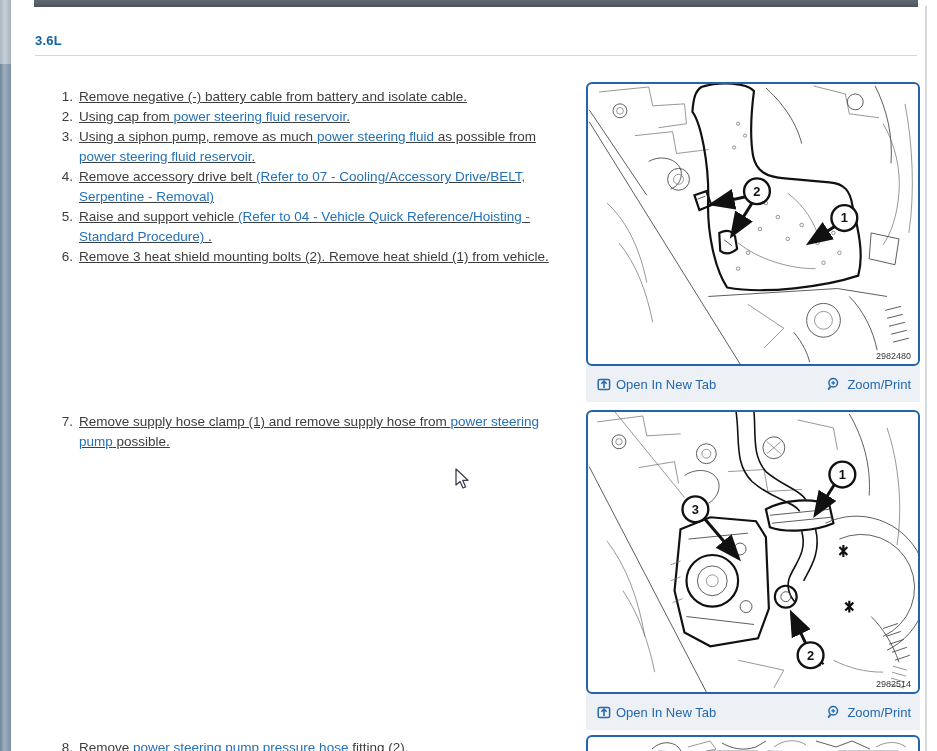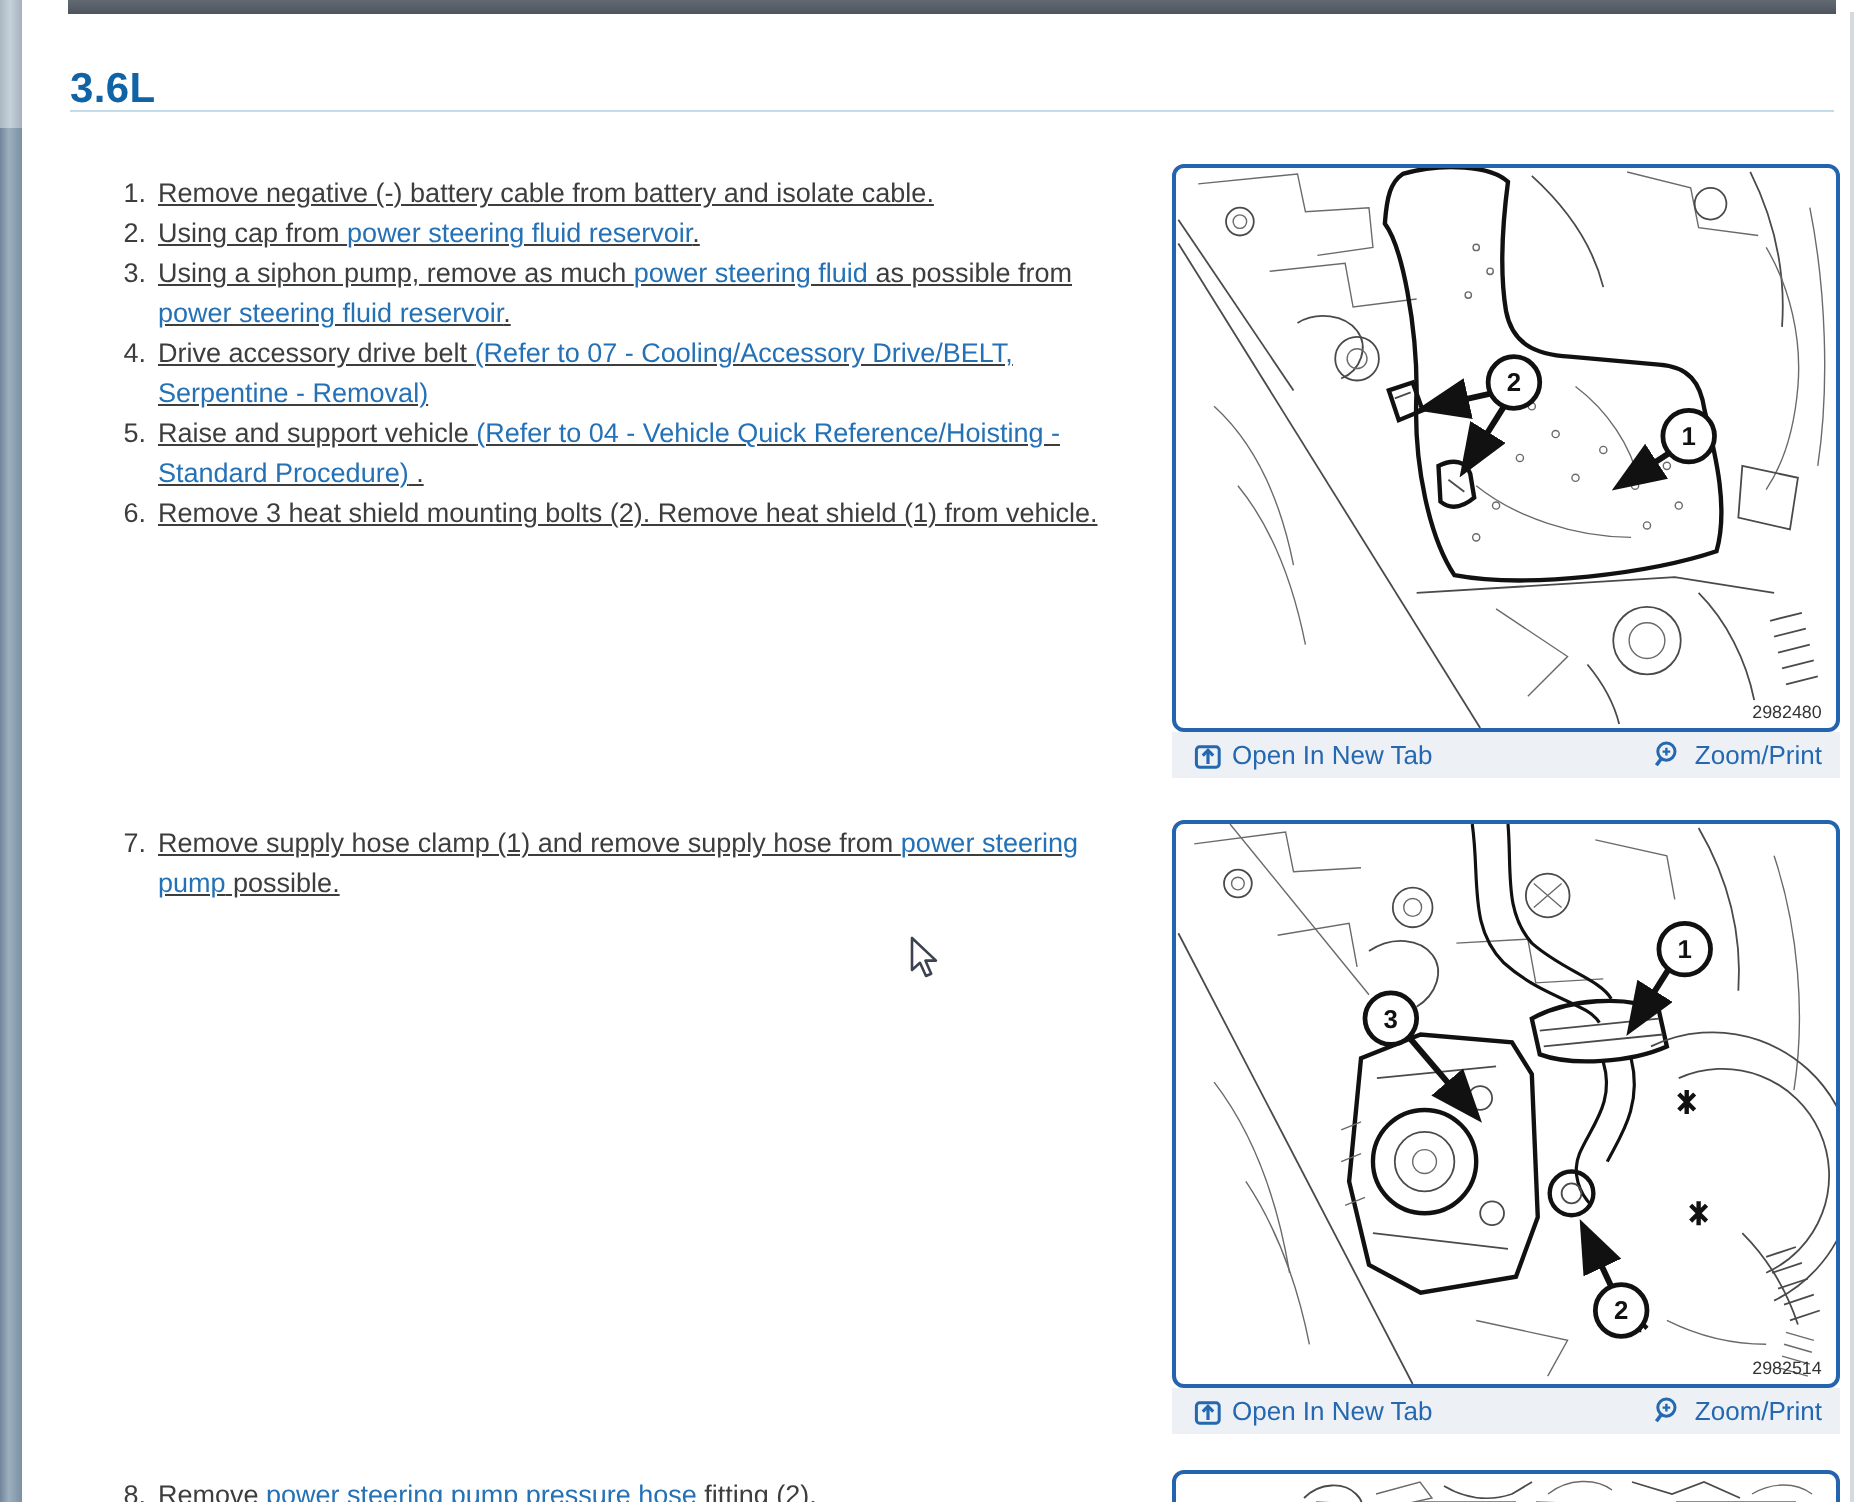--- a/index.html
+++ b/index.html
@@ -13,42 +13,42 @@
   .top-bar{position:absolute;left:34px;top:0;width:884px;height:7px;
     background:linear-gradient(#626972,#4d545d);}
   .left-scroll{position:absolute;left:0;top:0;width:11px;height:751px;}
   .left-scroll .track{position:absolute;left:0;top:0;width:11px;height:64px;
     background:linear-gradient(to right,#aab7c1,#c6d0d8 45%,#a5b2bd);}
   .left-scroll .thumb{position:absolute;left:0;top:64px;width:11px;height:687px;
     background:linear-gradient(to right,#71859a,#9cafbf 40%,#7b90a3);}
   .right-border{position:absolute;left:925px;top:6px;width:2px;height:745px;background:#d7dadd;}
 
   
-  .section-title{position:absolute;left:35px;top:33px;font-size:21px;font-weight:bold;
+  .section-title{position:absolute;left:35px;top:33px;font-size:13px;font-weight:bold;
     color:#1063a5;letter-spacing:.2px;}
   .section-rule{position:absolute;left:35px;top:55px;width:882px;height:0;
     border-top:1px solid #c3dce9;}
 
   
   ol.steps{list-style:none;margin:0;padding:0;position:absolute;left:58px;width:512px;
     font-size:13.5px;line-height:20px;color:#3d3d3d;}
   ol.steps li{display:flex;}
   ol.steps .num{flex:0 0 15px;text-align:right;margin-right:6px;}
   ol.steps .txt{flex:1;text-decoration:underline;}
   ol.steps a{color:#2471b5;text-decoration:none;cursor:pointer;text-align:right;}
   #steps-a{top:87px;} #steps-b{top:412px;} #steps-c{top:738px;}
 
   
   .figure-panel{position:absolute;left:586px;width:334px;}
   #fig1{top:82px;} #fig2{top:410px;} #fig3{top:735px;}
   .image-box{box-sizing:border-box;width:334px;height:284px;background:#fff;
     border:2px solid #2463ad;border-radius:6px;overflow:hidden;}
   #fig3 .image-box{height:60px;border-radius:6px;}
   .image-box svg{display:block;}
-  .figure-footer{height:23px;background:#edf0f5;display:flex;align-items:center;
+  .figure-footer{height:36px;background:#edf0f5;display:flex;align-items:center;
     justify-content:space-between;padding:0 9px 0 11px;margin-top:0;}
   .figure-footer a{display:flex;align-items:center;gap:5px;color:#2368b0;font-size:13px;
     text-decoration:none;cursor:pointer;}
   .figure-footer svg{flex:0 0 auto;}
 
   
   .thin{stroke:#4a4a4a;stroke-width:.9;fill:none;}
   .thin2{stroke:#6a6a6a;stroke-width:.7;fill:none;}
   .bold{stroke:#111;stroke-width:2.2;fill:none;}
   .hose{stroke:#111;stroke-width:1.6;fill:none;}
@@ -80,21 +80,21 @@
     <li>
       <span class="num">2.</span>
       <span class="txt"><span>Using cap from </span><a>power steering fluid reservoir</a><span>.</span></span>
     </li>
     <li>
       <span class="num">3.</span>
       <span class="txt"><span>Using a siphon pump, remove as much </span><a>power steering fluid</a><span> as possible from </span><a>power steering fluid reservoir</a><span>.</span></span>
     </li>
     <li>
       <span class="num">4.</span>
-      <span class="txt"><span>Drive accessory drive belt </span><a>(Refer to 07 - Cooling/Accessory Drive/BELT, Serpentine - Removal)</a></span>
+      <span class="txt"><span>Remove accessory drive belt </span><a>(Refer to 07 - Cooling/Accessory Drive/BELT, Serpentine - Removal)</a></span>
     </li>
     <li>
       <span class="num">5.</span>
       <span class="txt"><span>Raise and support vehicle </span><a>(Refer to 04 - Vehicle Quick Reference/Hoisting - Standard Procedure)</a><span> .</span></span>
     </li>
     <li>
       <span class="num">6.</span>
       <span class="txt"><span>Remove 3 heat shield mounting bolts (2). Remove heat shield (1) from vehicle.</span></span>
     </li>
   </ol>

